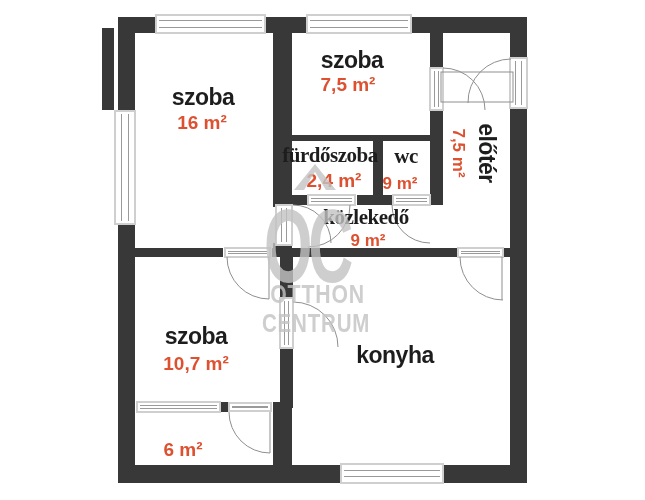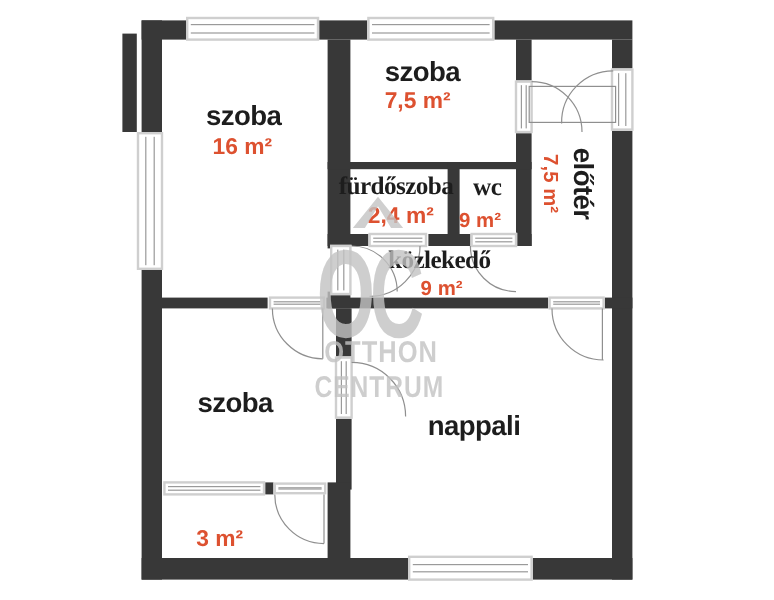--- a/index.html
+++ b/index.html
@@ -136,23 +136,24 @@
   <div class="lbl name sm" style="left:330px;top:155px">fürdőszoba</div>
   <div class="lbl area" style="left:334px;top:181px">2,4 m²</div>
 
   <div class="lbl name sm" style="left:406px;top:156px">wc</div>
   <div class="lbl area sm" style="left:400px;top:184px">9 m²</div>
 
   <div class="lbl name sm" style="left:366px;top:217px">közlekedő</div>
   <div class="lbl area sm" style="left:368px;top:241px">9 m²</div>
 
   <div class="lbl name" style="left:196px;top:336px">szoba</div>
+  <div class="lbl area" style="left:196px;top:364px">10,7 m²</div>
 
-  <div class="lbl name" style="left:395px;top:355px">nappali</div>
+  <div class="lbl name" style="left:395px;top:355px">konyha</div>
 
-  <div class="lbl area" style="left:183px;top:450px">3 m²</div>
+  <div class="lbl area" style="left:183px;top:450px">6 m²</div>
 
   <div class="wm wm-roof"></div>
   <div class="wm wm-oc">OC</div>
   <div class="wm wm-l1">OTTHON</div>
   <div class="wm wm-l2">CENTRUM</div>
 
 </div>
 
 </body></html>

